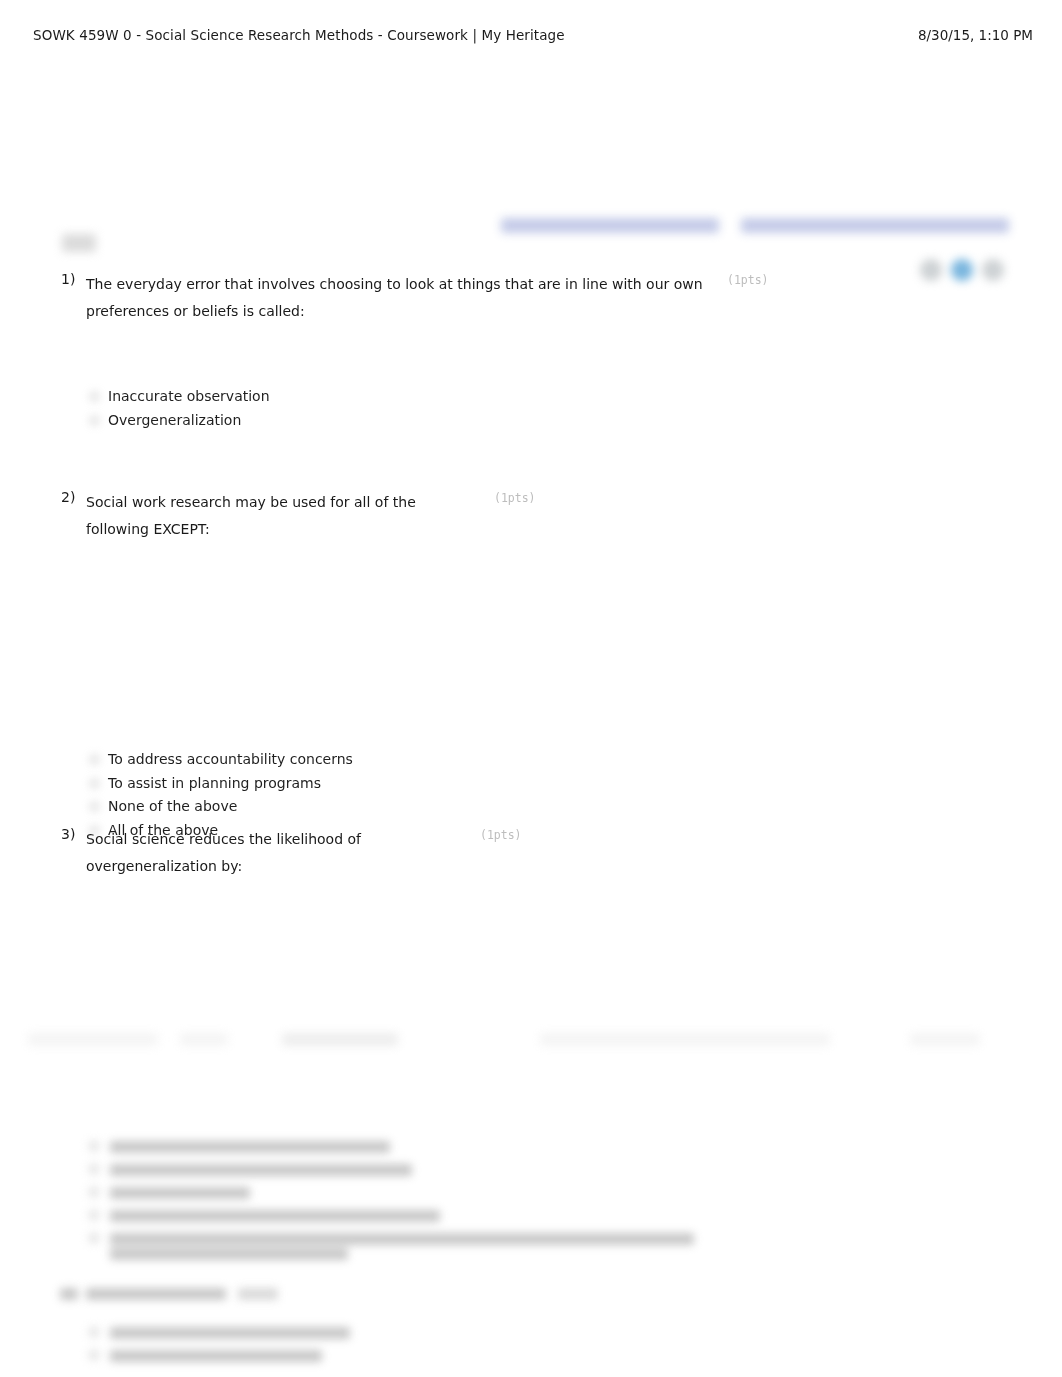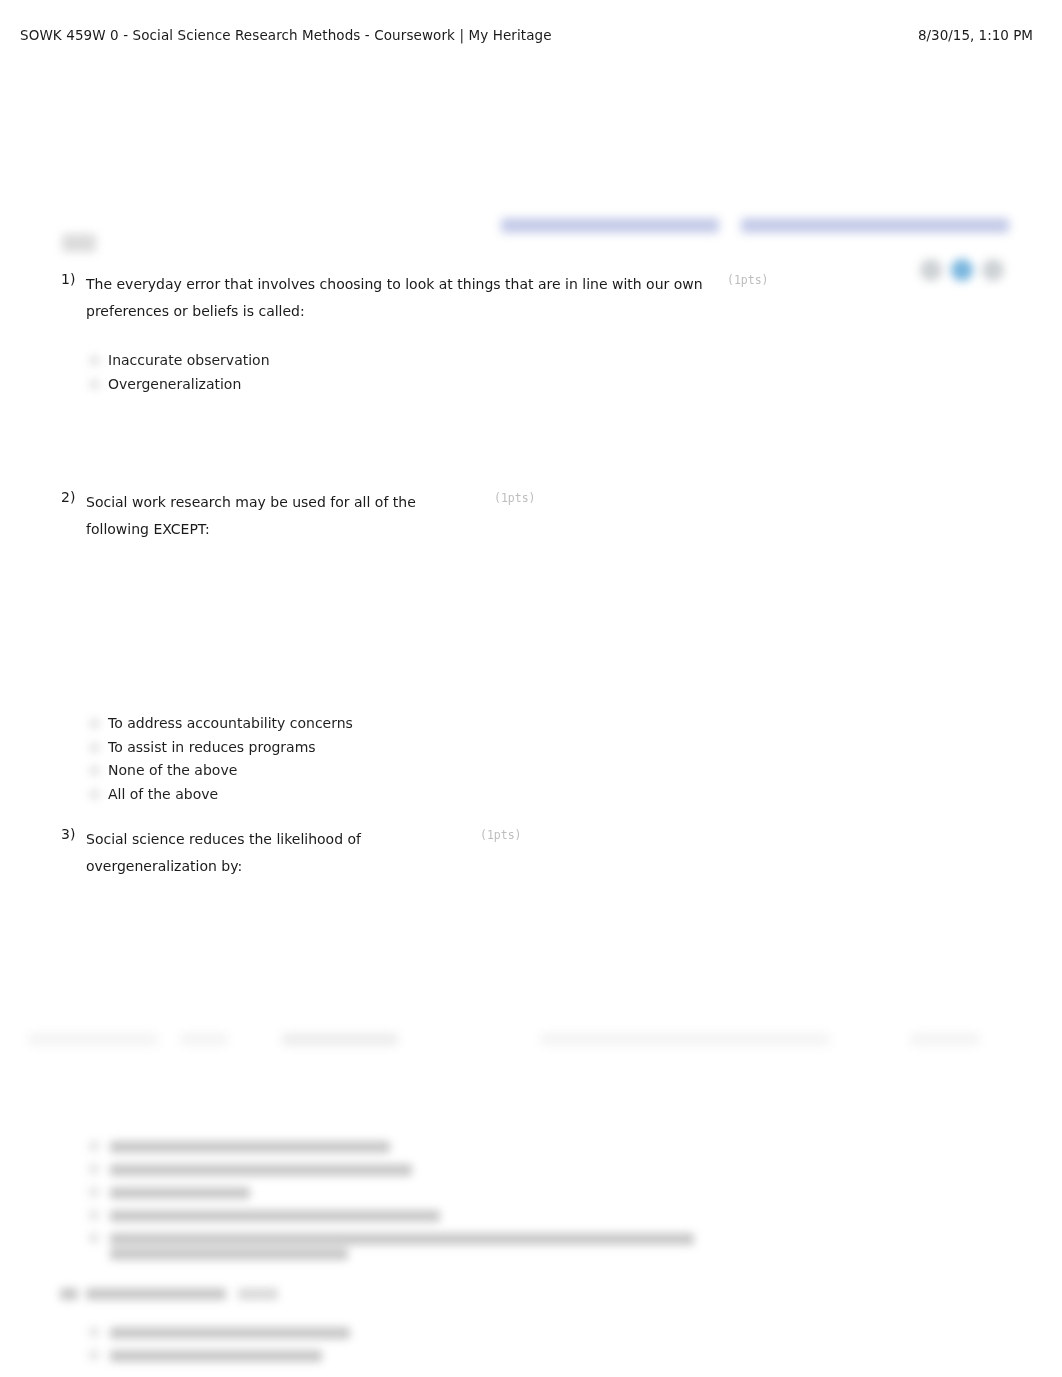--- a/index.html
+++ b/index.html
@@ -21,21 +21,21 @@
     position: absolute;
     top: 27px;
     left: 0;
     width: 1062px;
     height: 22px;
     font-size: 13.5px;
     color: #1b1b1b;
   }
   .print-header .ph-title {
     position: absolute;
-    left: 20px;
+    left: 33px;
     top: 0;
     white-space: nowrap;
     letter-spacing: 0.1px;
     text-align: center;
   }
   .print-header .ph-date {
     position: absolute;
     right: 29px;
     top: 0;
     white-space: nowrap;
@@ -124,20 +124,21 @@
     font-family: "DejaVu Sans Mono", "Liberation Mono", monospace;
     color: #bdbdbd;
     white-space: nowrap;
   }
 
   
   .options {
     position: absolute;
     left: 0;
     width: 700px;
+    margin-top: 36px;
   }
   .option-row {
     position: relative;
     height: 23.5px;
   }
   .option-radio {
     position: absolute;
     left: 88px;
     top: 4px;
     width: 13px;
@@ -245,21 +246,21 @@
   <span class="q-pts" style="left:494px;">(1pts)</span>
 </div>
 
 <div class="options" style="top:713px;">
   <div class="option-row">
     <span class="option-radio"></span>
     <span class="option-label">To address accountability concerns</span>
   </div>
   <div class="option-row">
     <span class="option-radio"></span>
-    <span class="option-label">To assist in reduces programs</span>
+    <span class="option-label">To assist in planning programs</span>
   </div>
   <div class="option-row">
     <span class="option-radio"></span>
     <span class="option-label">None of the above</span>
   </div>
   <div class="option-row">
     <span class="option-radio"></span>
     <span class="option-label">All of the above</span>
   </div>
 </div>

